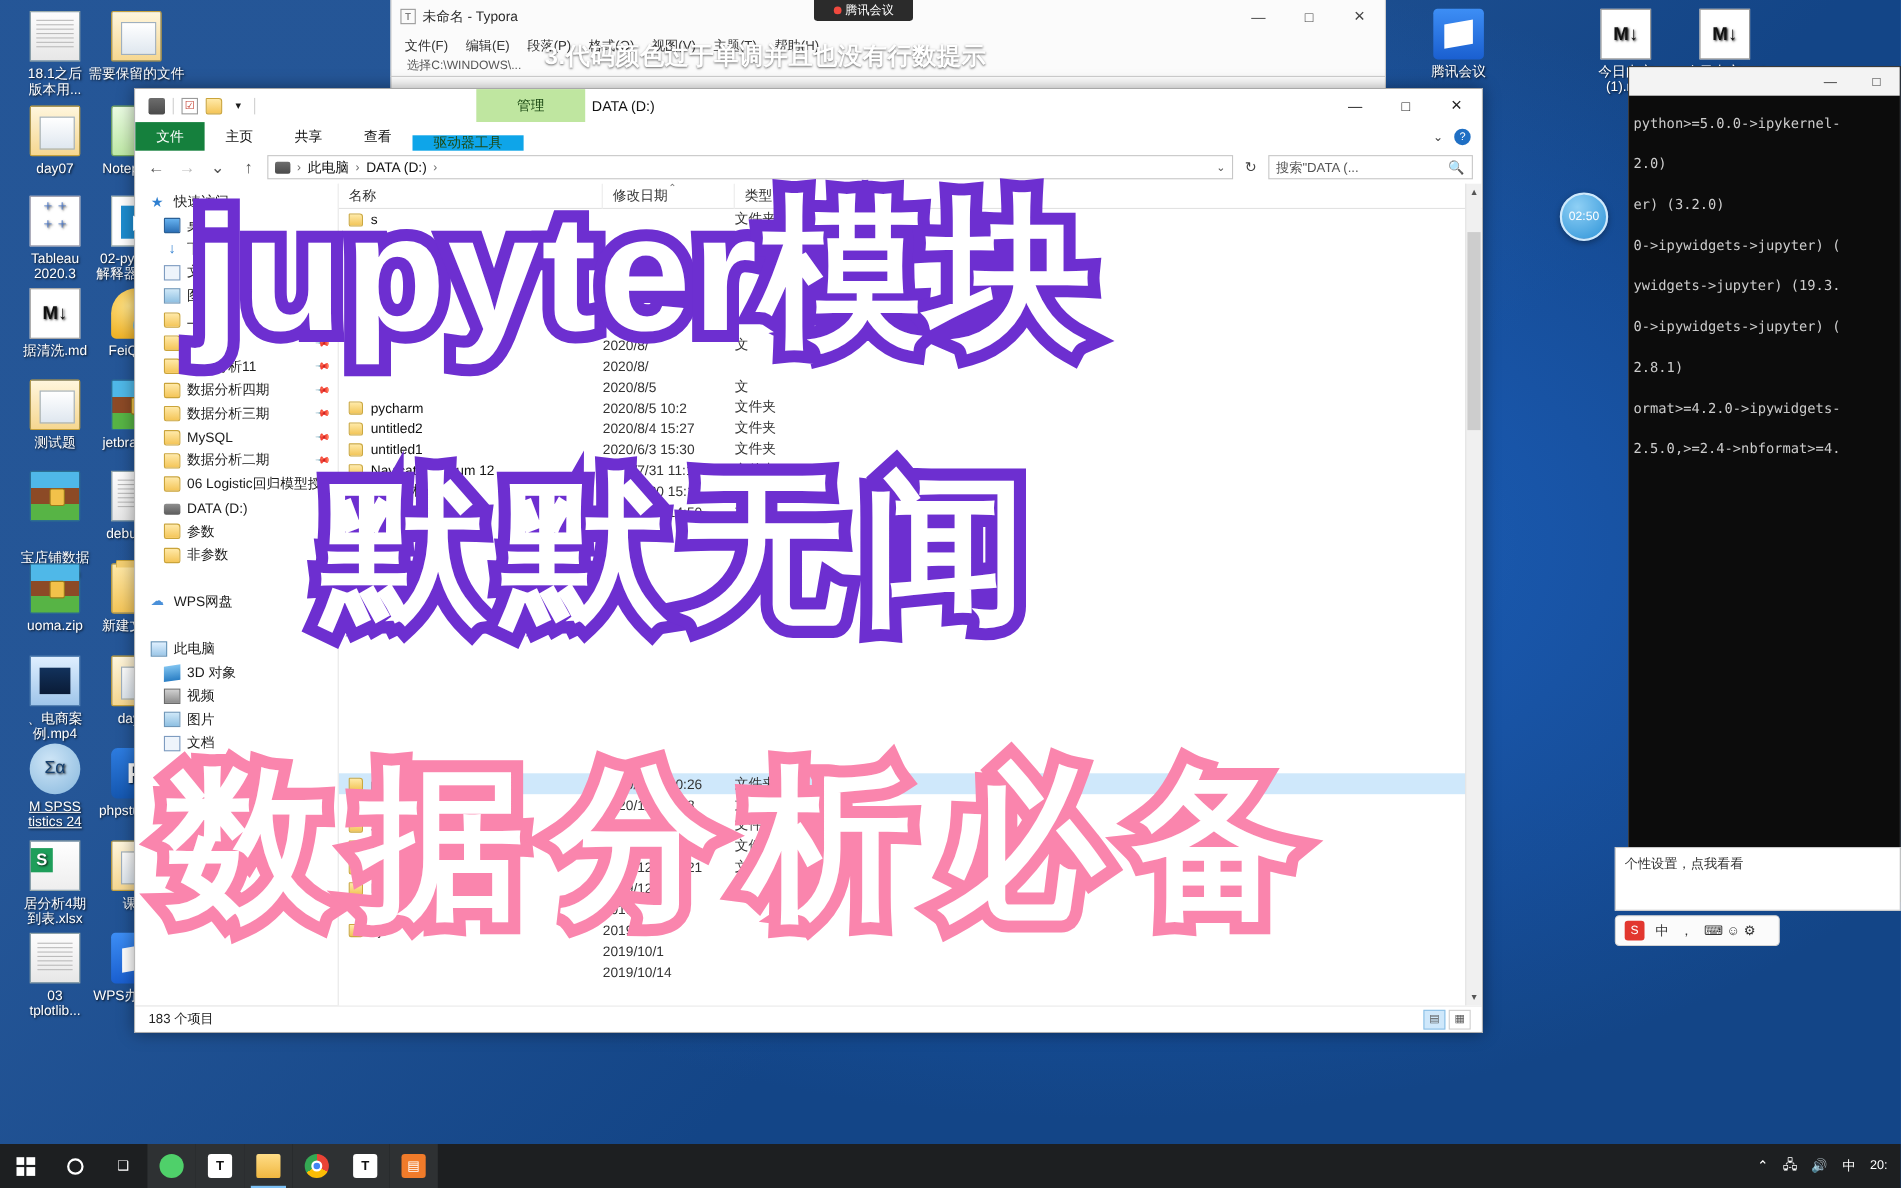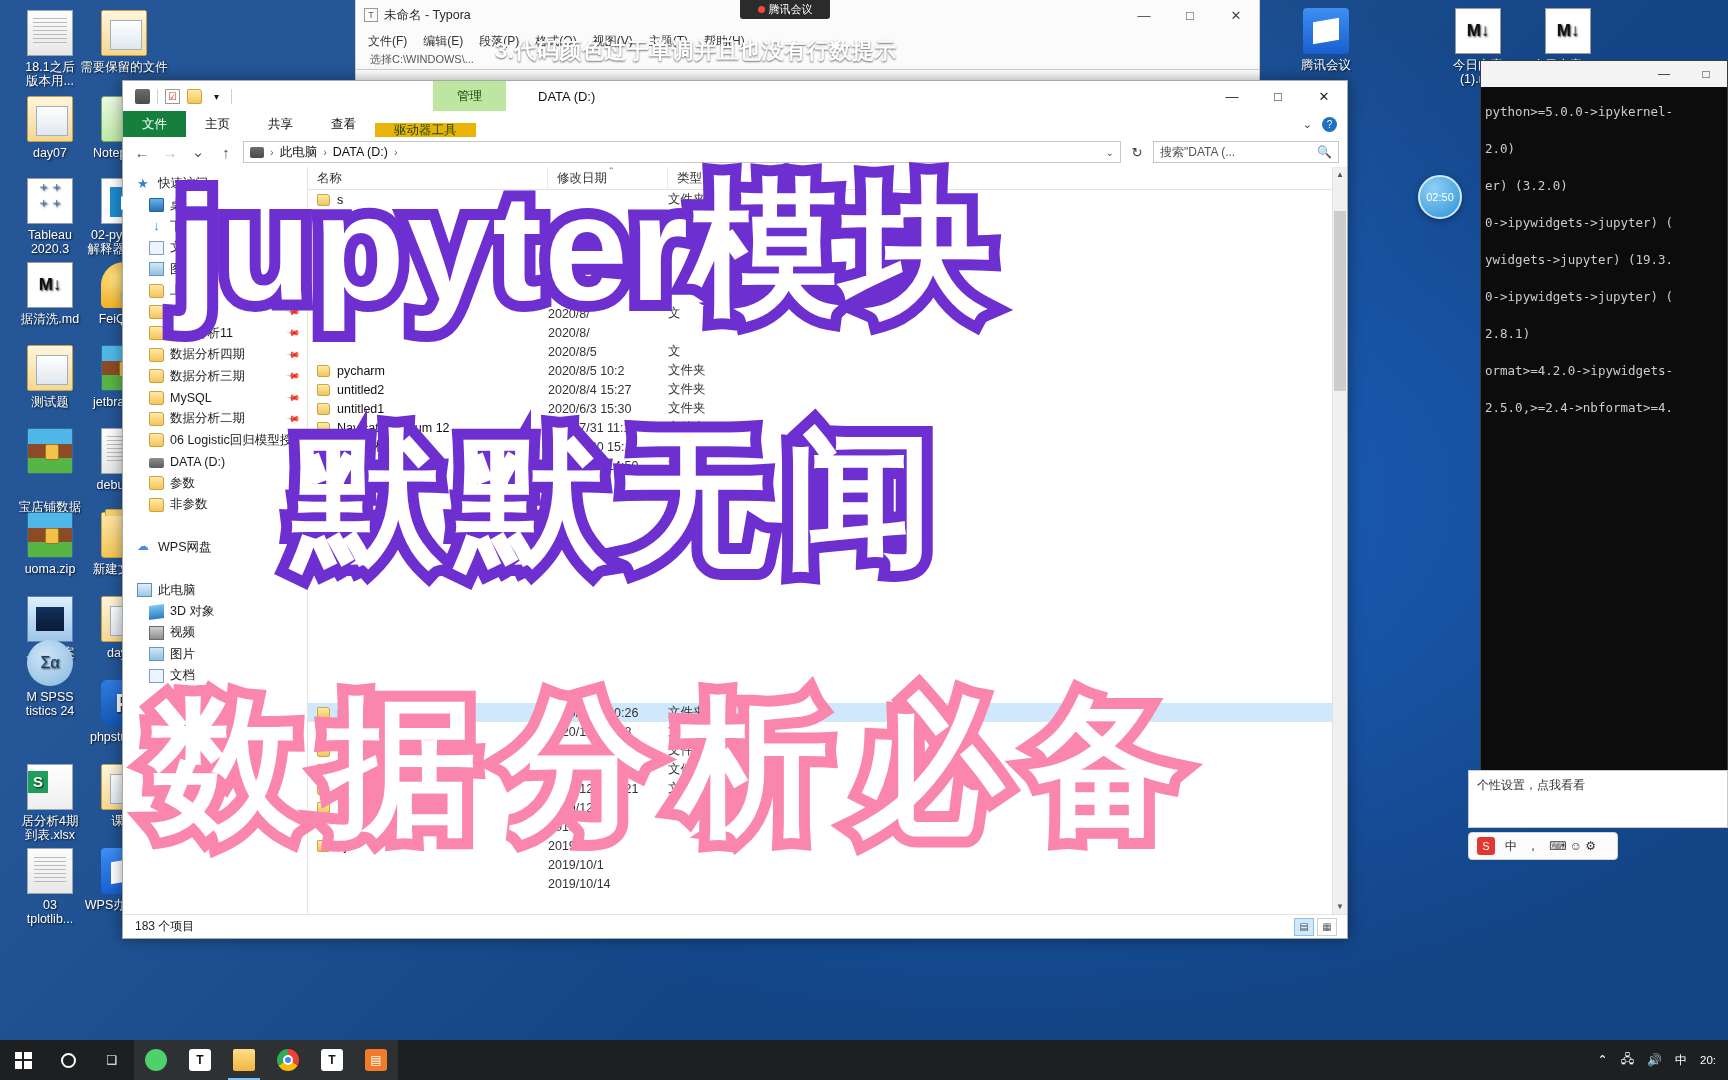--- a/index.html
+++ b/index.html
@@ -146,32 +146,32 @@
   
   #qatRow{height:30px;background:#fff;display:flex;align-items:center;position:relative;}
   #qatRow .qleft{display:flex;align-items:center;gap:7px;padding-left:12px;}
   #qatRow .qi{width:15px;height:15px;display:flex;align-items:center;justify-content:center;font-size:10px;}
   .qi.pc{background:linear-gradient(#6d6d6d,#4a4a4a);border-radius:2px;}
   .qi.chk{border:1px solid #9a9a9a;color:#c0392b;font-size:11px;background:#fff;}
   .qi.fld{background:linear-gradient(#ffe9a8,#f4c558);border:1px solid #caa43a;border-radius:1px 3px 2px 2px;}
   #qatRow .sep{width:1px;height:15px;background:#cfcfcf;}
   
   #ctxTab{
-    position:absolute;left:310px;top:0;width:73px;height:30px;background:#bfe6a0;
+    position:absolute;left:310px;top:0;width:99px;height:30px;background:#bfe6a0;
     display:flex;align-items:center;justify-content:center;color:#1d4a14;font-size:12.5px;
   }
   #winTitleCenter{position:absolute;left:415px;top:0;height:30px;display:flex;align-items:center;font-size:13px;color:#111;}
   #winBtns{position:absolute;right:0;top:0;height:30px;display:flex;}
   #winBtns span{width:46px;height:30px;display:flex;align-items:center;justify-content:center;font-size:13px;color:#222;}
 
   
   #ribbonTabs{height:26px;display:flex;align-items:stretch;background:#fff;position:relative;}
   #ribbonTabs .tab{padding:0 19px;display:flex;align-items:center;font-size:12.5px;color:#111;}
   #ribbonTabs .tab.file{background:#15803d;color:#fff;}
-  #ribbonTabs .tab.ctx{background:#eab308;color:#1d4a14;margin-top:12px;}
+  #ribbonTabs .tab.ctx{background:#0ea5e9;color:#1d4a14;margin-top:12px;}
   #ribbonTabs .rightside{margin-left:auto;display:flex;align-items:center;gap:10px;padding-right:10px;}
   #ribbonTabs .chev{font-size:11px;color:#444;}
   .helpdot{width:15px;height:15px;border-radius:50%;background:#1f6fc4;color:#fff;font-size:10px;
     display:flex;align-items:center;justify-content:center;}
 
   
   #addrRow{height:30px;display:flex;align-items:center;gap:6px;padding:0 8px;background:#fff;}
   .navbtn{width:22px;height:22px;display:flex;align-items:center;justify-content:center;font-size:15px;color:#555;}
   .navbtn.dim{color:#bbb;}
   #crumbWrap{
@@ -358,21 +358,21 @@
     </div>
     <div class="dicon" style="left: 2px; top: 596px;">
       <span class="gl art-video"></span>
       <span class="lbl" style="white-space: pre-line;">、电商案
 例.mp4</span>
     </div>
     <div class="dicon" style="left: 76px; top: 596px;">
       <span class="gl art-folderopen"></span>
       <span class="lbl" style="white-space: pre-line;">day06</span>
     </div>
-    <div class="dicon" style="left: 2px; top: 640px;">
+    <div class="dicon" style="left: 2px; top: 676px; text-decoration: underline;">
       <span class="gl art-spss"></span>
       <span class="lbl" style="white-space: pre-line;">M SPSS
 tistics 24</span>
     </div>
     <div class="dicon" style="left: 76px; top: 680px;">
       <span class="gl art-php"></span>
       <span class="lbl" style="white-space: pre-line;">phpstudy_...</span>
     </div>
     <div class="dicon" style="left: 2px; top: 764px;">
       <span class="gl art-xls"></span>

